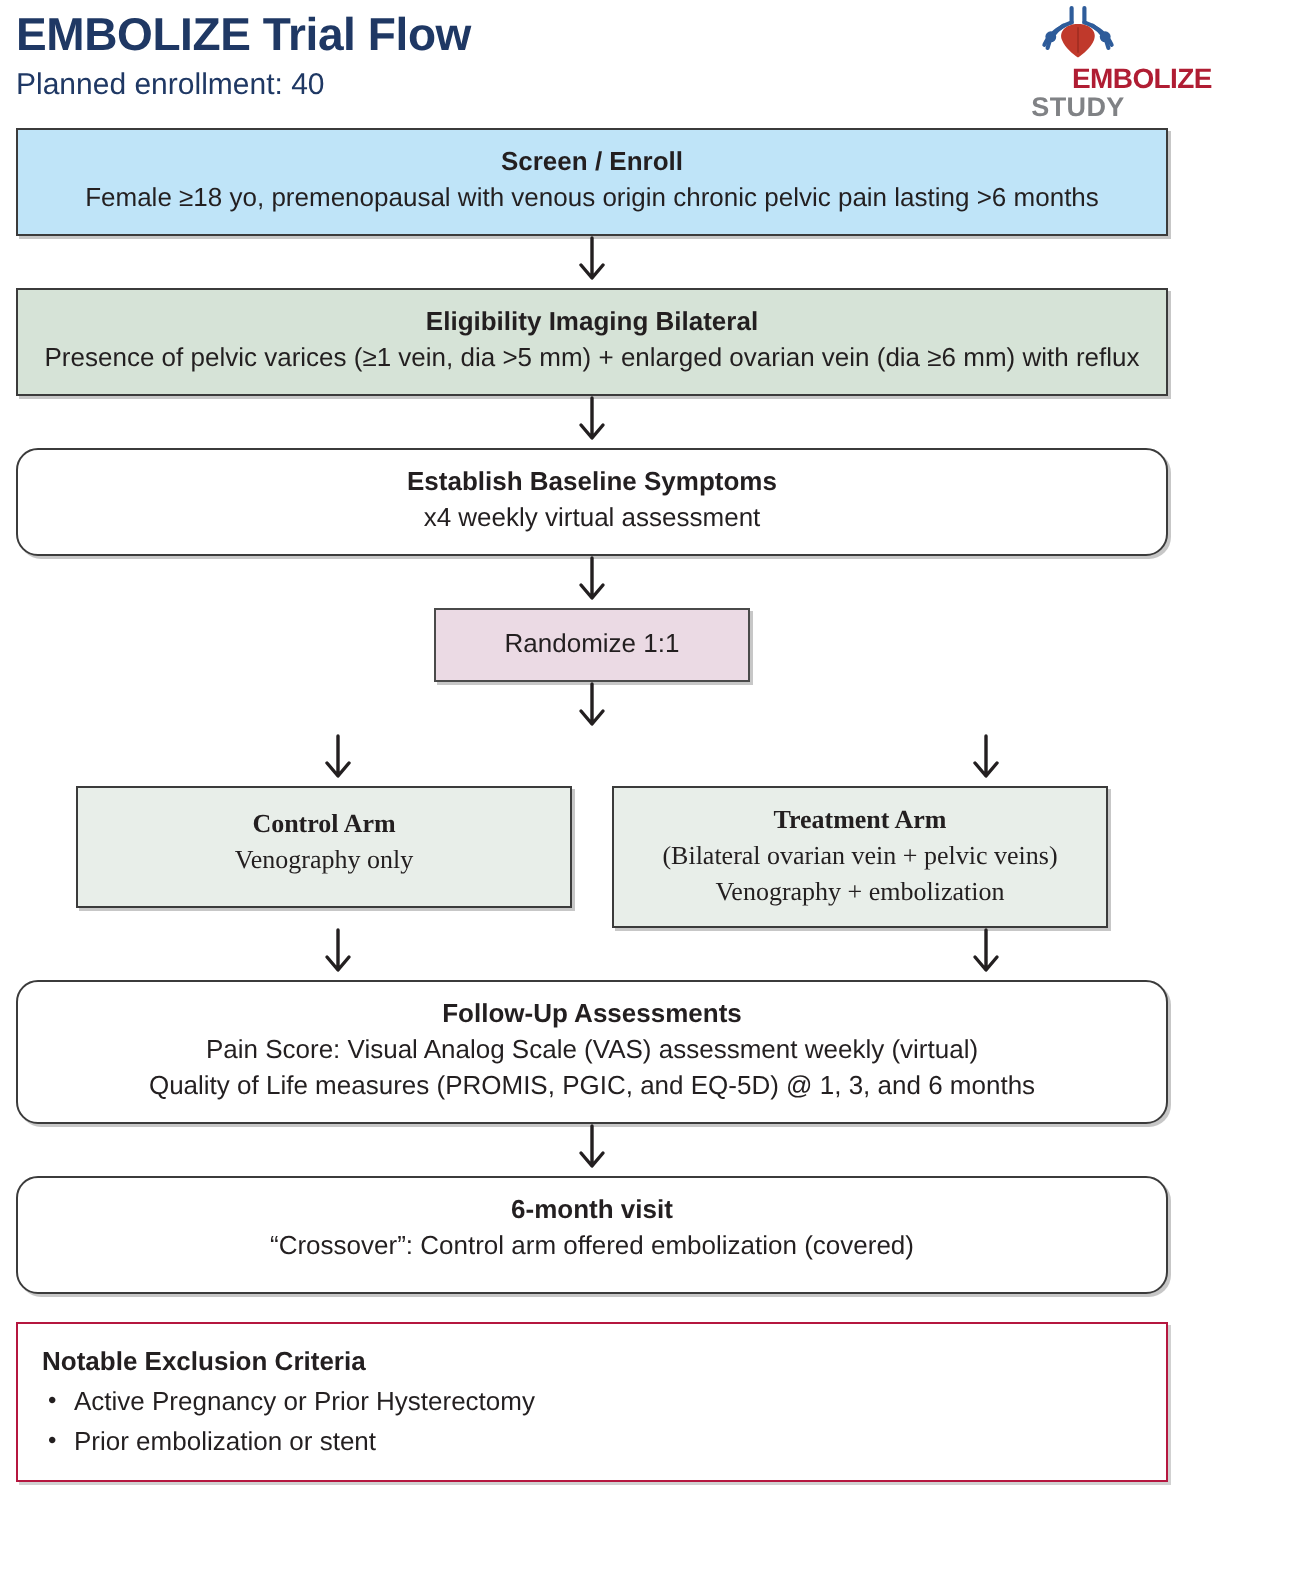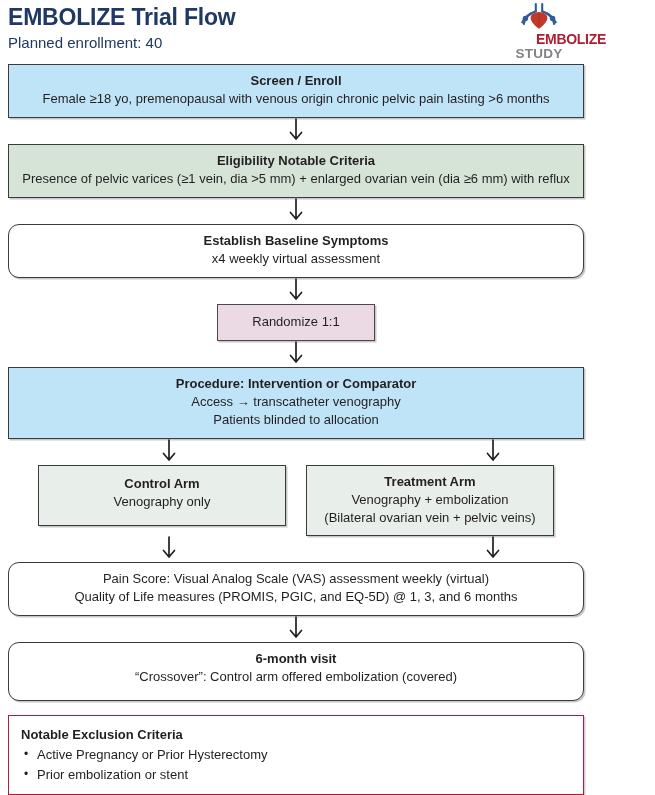--- a/index.html
+++ b/index.html
@@ -130,20 +130,21 @@
   .arms-arrows .a-right { position:absolute; left: 477px; top:0; }
 
   .arms {
     display: flex;
     justify-content: space-between;
     padding: 0 30px;
     box-sizing: border-box;
   }
   .arm {
     width: 248px;
+    font-family: Liberation Serif, serif;
   }
 
   
   .exclusion {
     border: 1.8px solid #b5173f;
     background: #ffffff;
     box-sizing: border-box;
     padding: 9px 12px 10px 12px;
     box-shadow: 1.5px 1.5px 0 rgba(0,0,0,0.18);
   }
@@ -208,21 +209,21 @@
       <span class="b-line">Female ≥18 yo, premenopausal with venous origin chronic pelvic pain lasting &gt;6 months</span>
     </div>
 
     <div class="arrow">
       <svg width="16" height="26" viewBox="0 0 16 26">
         <path d="M8 1 L8 20 M2.5 14.5 L8 21 L13.5 14.5" stroke="#231f20" stroke-width="1.7" fill="none" stroke-linecap="round" stroke-linejoin="round"></path>
       </svg>
     </div>
 
     <div class="box green">
-      <span class="b-title">Eligibility Notable Criteria</span>
+      <span class="b-title">Eligibility Imaging Bilateral</span>
       <span class="b-line">Presence of pelvic varices (≥1 vein, dia &gt;5 mm) + enlarged ovarian vein (dia ≥6 mm) with reflux</span>
     </div>
 
     <div class="arrow">
       <svg width="16" height="26" viewBox="0 0 16 26">
         <path d="M8 1 L8 20 M2.5 14.5 L8 21 L13.5 14.5" stroke="#231f20" stroke-width="1.7" fill="none" stroke-linecap="round" stroke-linejoin="round"></path>
       </svg>
     </div>
 
     <div class="box plain">
@@ -241,61 +242,57 @@
         <span class="b-line">Randomize 1:1</span>
       </div>
     </div>
 
     <div class="arrow">
       <svg width="16" height="26" viewBox="0 0 16 26">
         <path d="M8 1 L8 20 M2.5 14.5 L8 21 L13.5 14.5" stroke="#231f20" stroke-width="1.7" fill="none" stroke-linecap="round" stroke-linejoin="round"></path>
       </svg>
     </div>
 
-    <div class="box blue">
-      <span class="b-title">Procedure: Intervention or Comparator</span>
-      <span class="b-line">Access → transcatheter venography</span>
-      <span class="b-line">Patients blinded to allocation</span>
-    </div>
 
     <div class="arms-arrows">
       <svg class="a-left" width="16" height="26" viewBox="0 0 16 26">
         <path d="M8 1 L8 20 M2.5 14.5 L8 21 L13.5 14.5" stroke="#231f20" stroke-width="1.7" fill="none" stroke-linecap="round" stroke-linejoin="round"></path>
       </svg>
       <svg class="a-right" width="16" height="26" viewBox="0 0 16 26">
         <path d="M8 1 L8 20 M2.5 14.5 L8 21 L13.5 14.5" stroke="#231f20" stroke-width="1.7" fill="none" stroke-linecap="round" stroke-linejoin="round"></path>
       </svg>
     </div>
 
     <div class="arms">
       <div class="arm">
         <div class="box armbox" style="padding:9px 8px 14px 8px;">
           <span class="b-title">Control Arm</span>
           <span class="b-line">Venography only</span>
         </div>
       </div>
       <div class="arm">
         <div class="box armbox" style="padding:7px 6px 8px 6px;">
           <span class="b-title">Treatment Arm</span>
+          <span class="b-line">(Bilateral ovarian vein + pelvic veins)</span>
           <span class="b-line">Venography + embolization</span>
-          <span class="b-line">(Bilateral ovarian vein + pelvic veins)</span>
         </div>
       </div>
     </div>
 
     <div class="arms-arrows">
       <svg class="a-left" width="16" height="26" viewBox="0 0 16 26">
         <path d="M8 1 L8 20 M2.5 14.5 L8 21 L13.5 14.5" stroke="#231f20" stroke-width="1.7" fill="none" stroke-linecap="round" stroke-linejoin="round"></path>
       </svg>
       <svg class="a-right" width="16" height="26" viewBox="0 0 16 26">
         <path d="M8 1 L8 20 M2.5 14.5 L8 21 L13.5 14.5" stroke="#231f20" stroke-width="1.7" fill="none" stroke-linecap="round" stroke-linejoin="round"></path>
       </svg>
     </div>
 
     <div class="box plain">
+      <span class="b-title">Follow-Up Assessments</span>
       <span class="b-line">Pain Score: Visual Analog Scale (VAS) assessment weekly (virtual)</span>
       <span class="b-line">Quality of Life measures (PROMIS, PGIC, and EQ-5D) @ 1, 3, and 6 months</span>
     </div>
 
     <div class="arrow">
       <svg width="16" height="26" viewBox="0 0 16 26">
         <path d="M8 1 L8 20 M2.5 14.5 L8 21 L13.5 14.5" stroke="#231f20" stroke-width="1.7" fill="none" stroke-linecap="round" stroke-linejoin="round"></path>
       </svg>
     </div>
 

